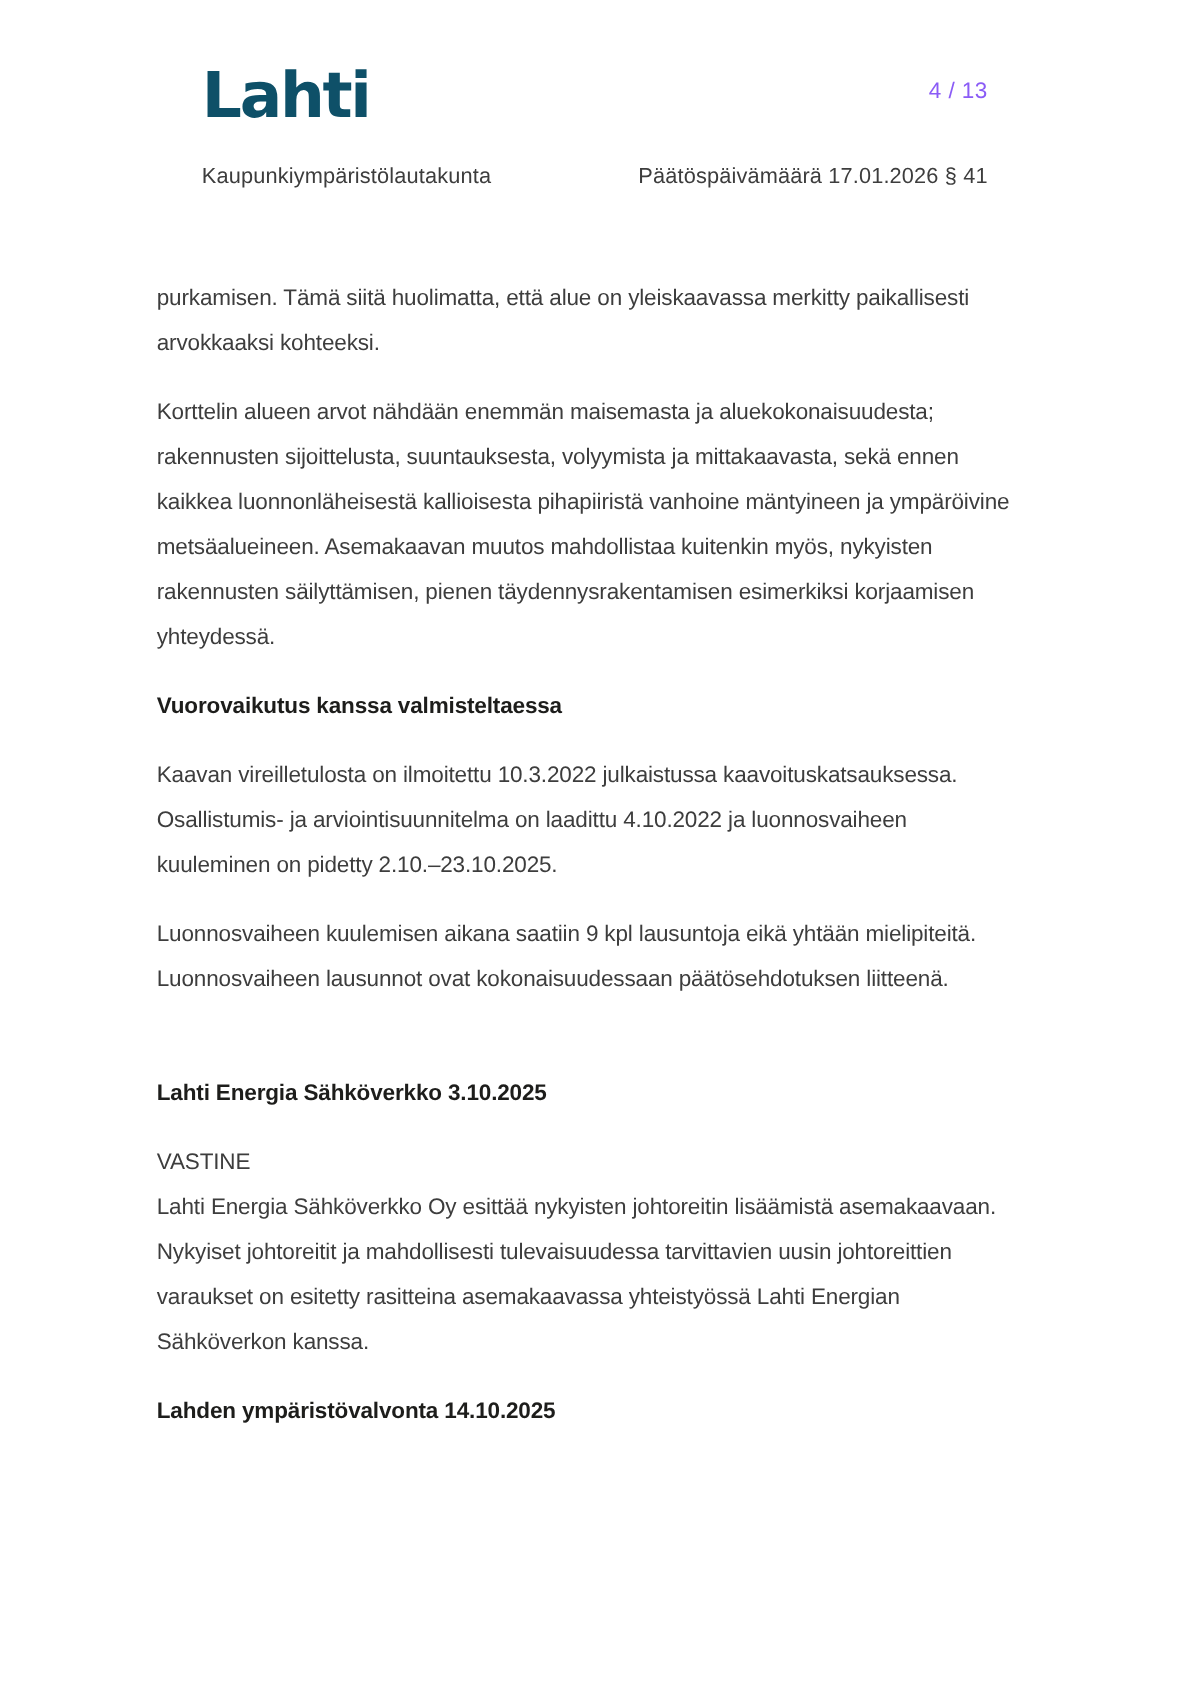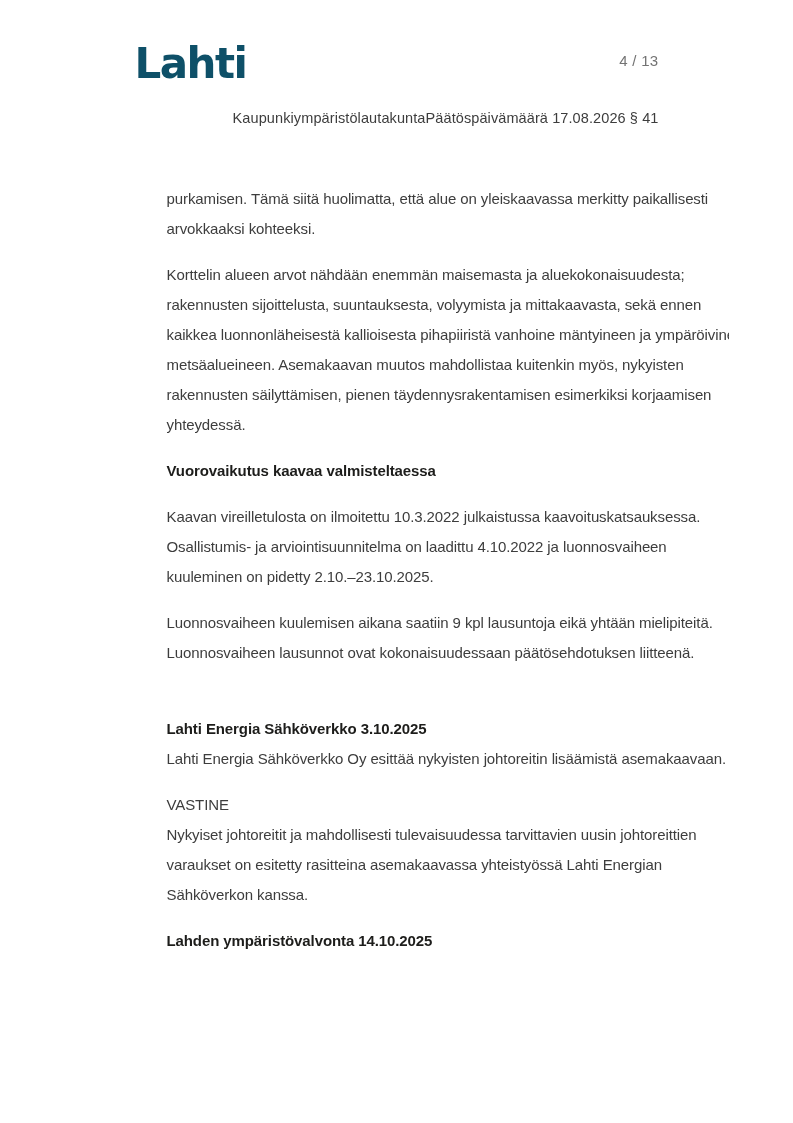--- a/index.html
+++ b/index.html
@@ -34,38 +34,38 @@
     font-family: "DejaVu Sans", sans-serif;
     font-weight: bold;
     font-size: 42px;
     line-height: 48px;
     letter-spacing: -1.5px;
     color: #0e5068;
   }
 
   .page-number {
     font-size: 15px;
-    color: #737373;
+    color: #8b5cf6;
     margin-top: 12px;
     letter-spacing: 0.3px;
   }
 
   .header-meta {
     display: flex;
-    justify-content: flex-end;
+    justify-content: space-between;
     margin-top: 22px;
     font-size: 14.5px;
     color: #3d3d3d;
     letter-spacing: 0.1px;
   }
 
   
   .doc-body {
     margin-top: 58px;
-    margin-left: 102px;   
+    margin-left: 40px;   
     width: 578px;
     font-size: 15px;
     line-height: 30px;
     letter-spacing: -0.1px;
   }
 
   .block.p {
     color: #3d3d3d;
     font-weight: normal;
   }
@@ -85,31 +85,31 @@
 
 <div class="page">
 
   <div class="header">
     <div class="header-top">
       <div class="logo">Lahti</div>
       <div class="page-number">4 / 13</div>
     </div>
     <div class="header-meta">
       <div>Kaupunkiympäristölautakunta</div>
-      <div>Päätöspäivämäärä 17.08.2026 § 41</div>
+      <div>Päätöspäivämäärä 17.01.2026 § 41</div>
     </div>
   </div>
 
   <div class="doc-body">
 
   <div class="block p sp-first">purkamisen. Tämä siitä huolimatta, että alue on yleiskaavassa merkitty paikallisesti arvokkaaksi kohteeksi.</div>
       <div class="block p sp-normal">Korttelin alueen arvot nähdään enemmän maisemasta ja aluekokonaisuudesta; rakennusten sijoittelusta, suuntauksesta, volyymista ja mittakaavasta, sekä ennen kaikkea luonnonläheisestä kallioisesta pihapiiristä vanhoine mäntyineen ja ympäröivine metsäalueineen. Asemakaavan muutos mahdollistaa kuitenkin myös, nykyisten rakennusten säilyttämisen, pienen täydennysrakentamisen esimerkiksi korjaamisen yhteydessä.</div>
-      <div class="block h sp-normal">Vuorovaikutus kaavaa valmisteltaessa</div>
+      <div class="block h sp-normal">Vuorovaikutus kanssa valmisteltaessa</div>
       <div class="block p sp-normal">Kaavan vireilletulosta on ilmoitettu 10.3.2022 julkaistussa kaavoituskatsauksessa. Osallistumis- ja arviointisuunnitelma on laadittu 4.10.2022 ja luonnosvaiheen kuuleminen on pidetty 2.10.–23.10.2025.</div>
       <div class="block p sp-normal">Luonnosvaiheen kuulemisen aikana saatiin 9 kpl lausuntoja eikä yhtään mielipiteitä. Luonnosvaiheen lausunnot ovat kokonaisuudessaan päätösehdotuksen liitteenä.</div>
       <div class="block h sp-section">Lahti Energia Sähköverkko 3.10.2025</div>
+      <div class="block p sp-normal">VASTINE</div>
       <div class="block p sp-tight">Lahti Energia Sähköverkko Oy esittää nykyisten johtoreitin lisäämistä asemakaavaan.</div>
-      <div class="block p sp-normal">VASTINE</div>
       <div class="block p sp-tight">Nykyiset johtoreitit ja mahdollisesti tulevaisuudessa tarvittavien uusin johtoreittien varaukset on esitetty rasitteina asemakaavassa yhteistyössä Lahti Energian Sähköverkon kanssa.</div>
       <div class="block h sp-normal">Lahden ympäristövalvonta 14.10.2025</div>
     </div>
 
 </div>
 
 </body></html>

